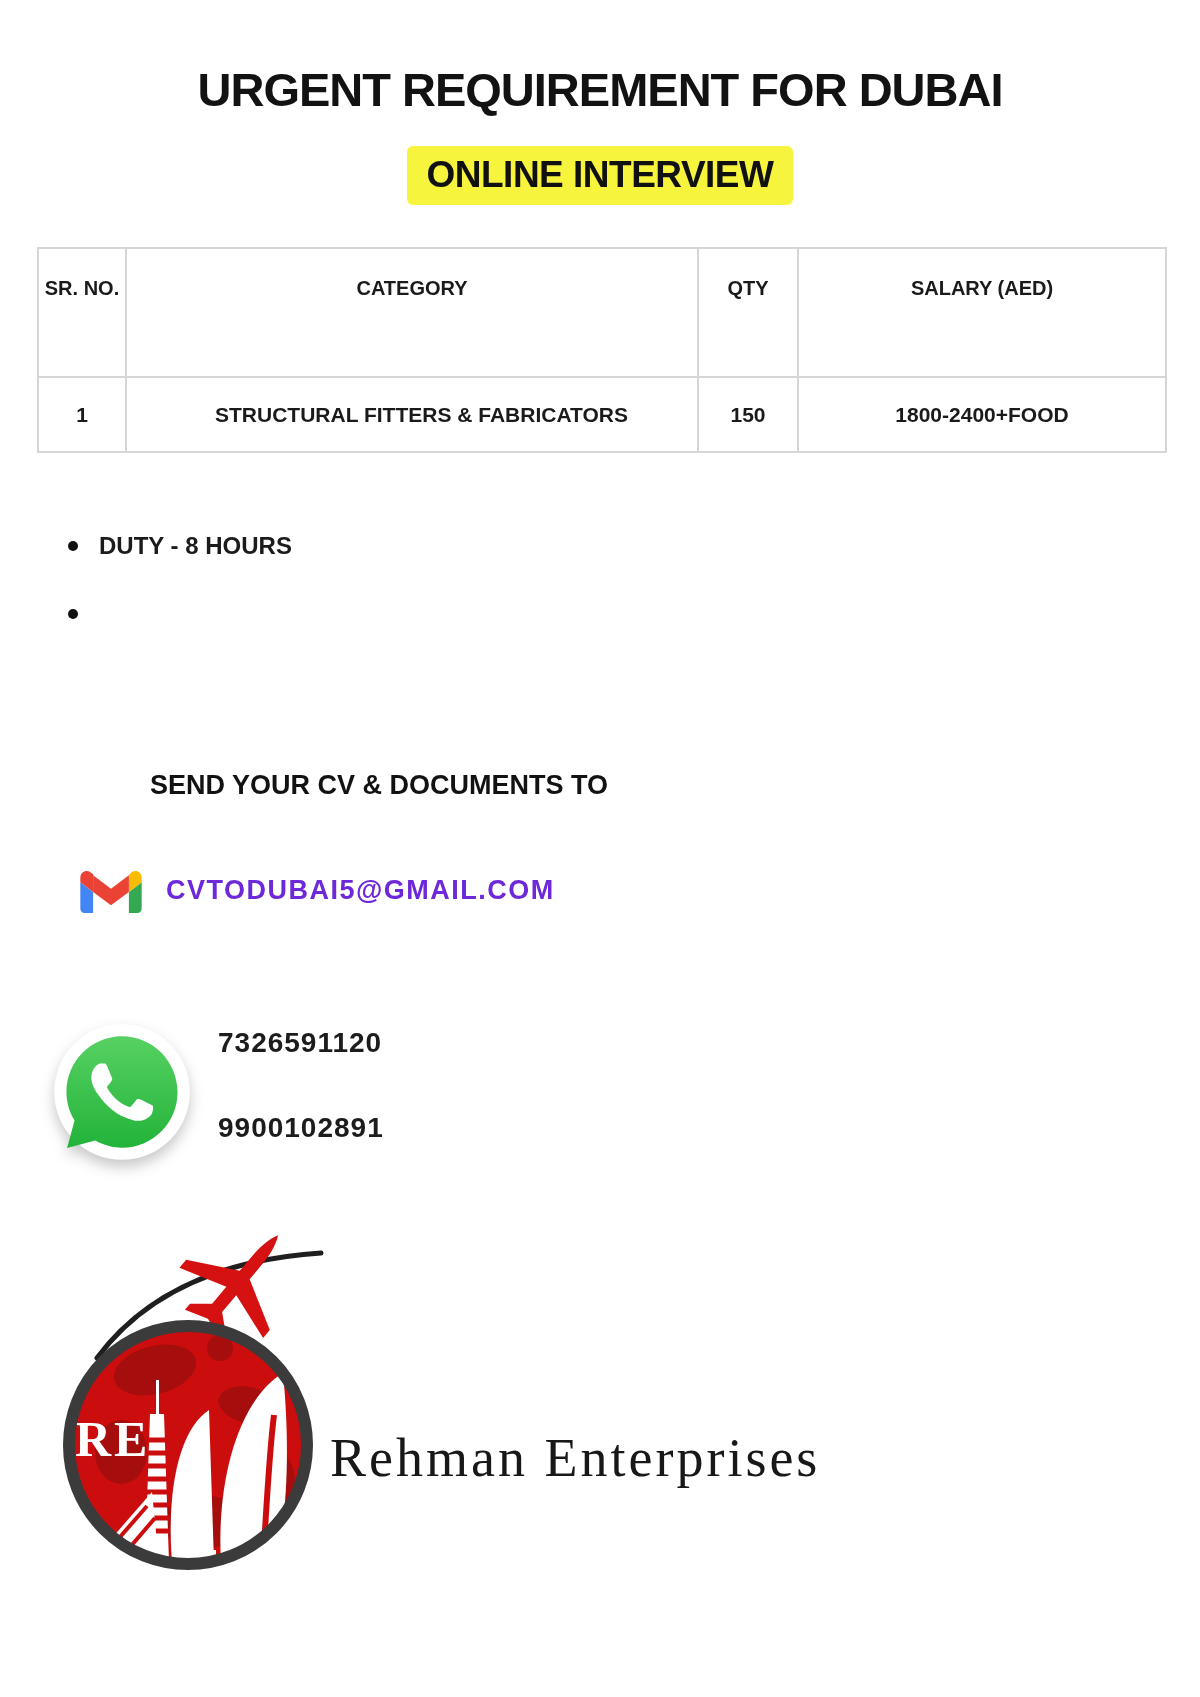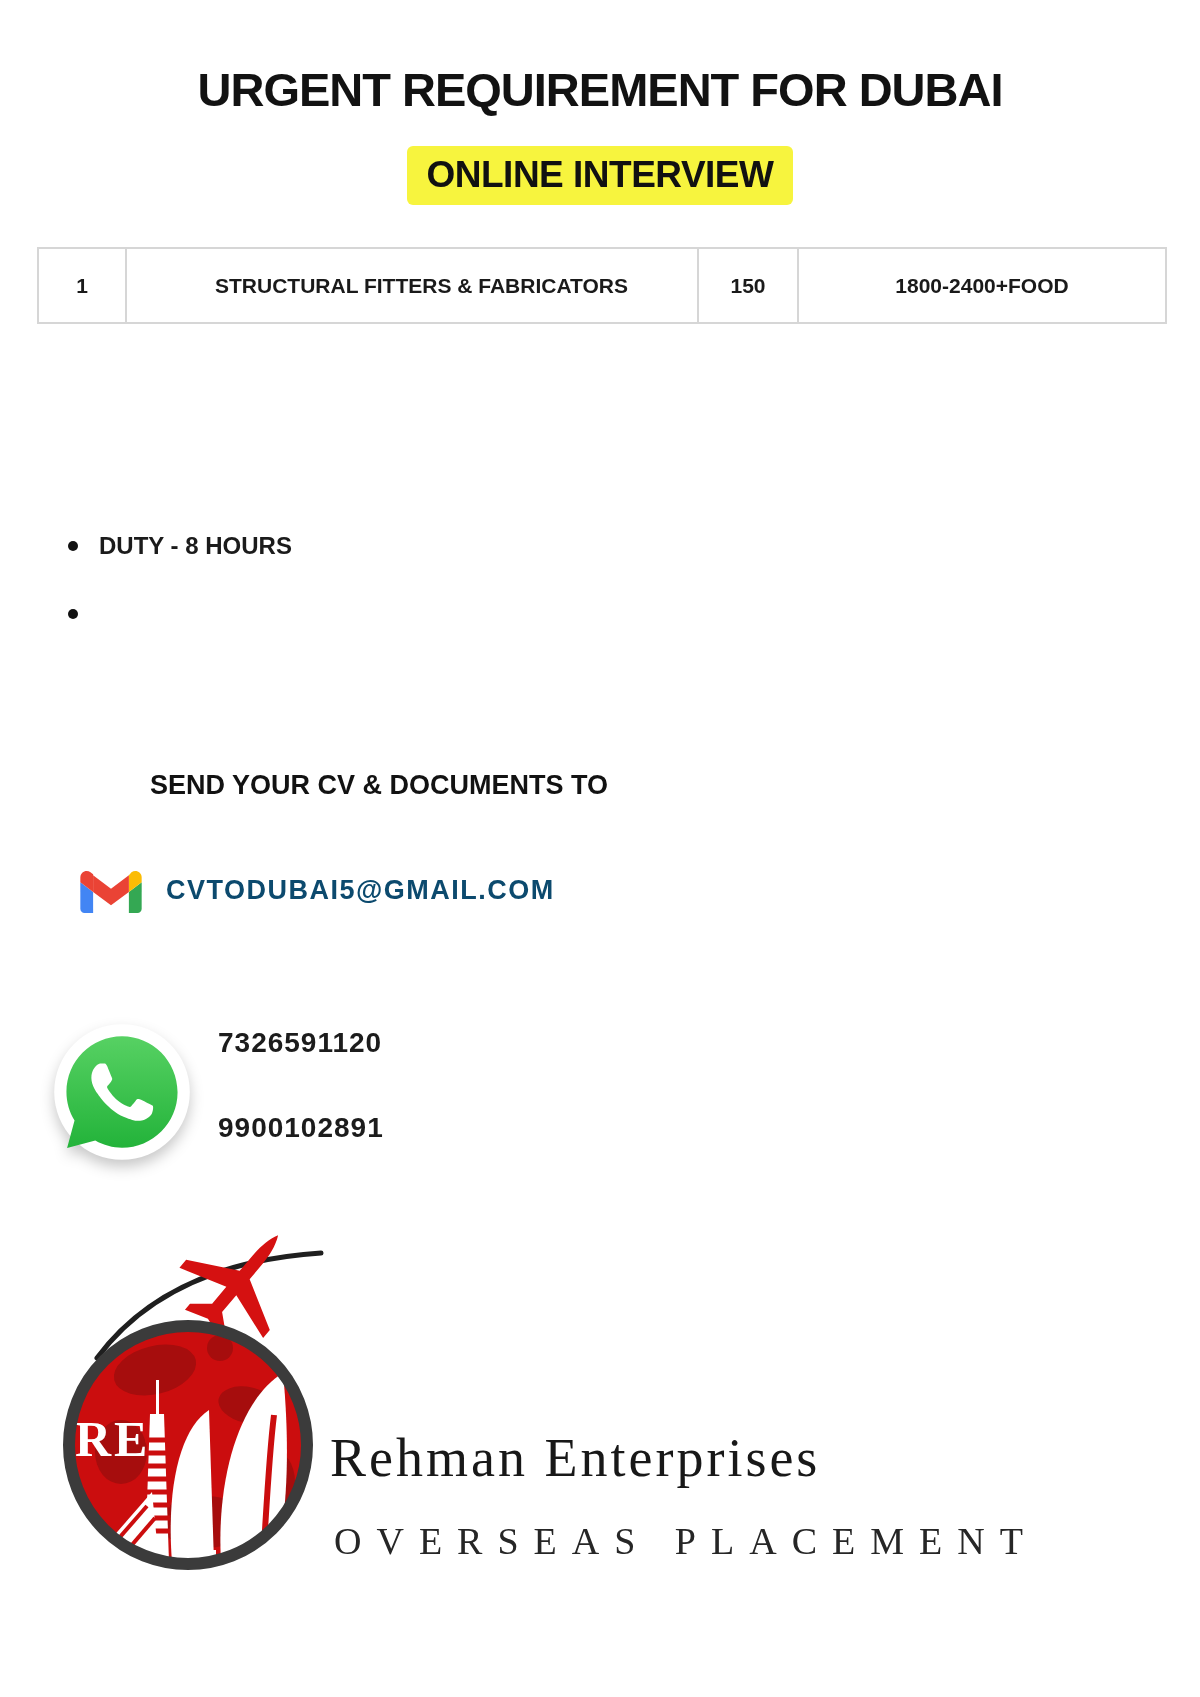--- a/index.html
+++ b/index.html
@@ -43,21 +43,21 @@
   
   .benefits{left:68px; top:530px; width:1080px;}
   .benefit{display:flex; align-items:center; height:32px; margin-bottom:36px;}
   .dot{width:10px; height:10px; border-radius:50%; background:#111; margin-right:21px; flex:none;}
   .benefit-text{font-size:24px; font-weight:700; color:#1b1b1b; letter-spacing:0;}
 
   
   .send-heading{left:150px; top:770px; font-size:27px; font-weight:800; color:#121212;}
   .email-row{left:80px; top:858px; display:flex; align-items:center; height:64px;}
   .gmail-svg{width:62px; height:46px; margin-right:24px;}
-  .email-text{font-size:27px; font-weight:700; letter-spacing:1.5px; color:#0c4a6e;}
+  .email-text{font-size:27px; font-weight:700; letter-spacing:1.5px; color:#6d28d9;}
 
   .wa-icon{left:52px; top:1022px; width:140px; height:140px;
     filter:drop-shadow(0 7px 7px rgba(0,0,0,0.22));}
   .phones{left:218px; top:1026px;}
   .phone{font-size:28px; font-weight:600; color:#1c1c1c; line-height:34px; letter-spacing:1px;}
   .phone + .phone{margin-top:51px;}
 
   
   .logo-svg{left:55px; top:1200px; width:400px; height:497px;}
   .company{
@@ -81,20 +81,26 @@
   <div class="abs title">URGENT REQUIREMENT FOR DUBAI</div>
 
   <table class="req">
     <colgroup>
         <col class="col-sr">
         <col class="col-cat">
         <col class="col-qty">
         <col class="col-sal">
       </colgroup>
     <tbody>
+        <tr>
+      <th>SR. NO.</th>
+      <th>CATEGORY</th>
+      <th>QTY</th>
+      <th>SALARY (AED)</th>
+    </tr>
     <tr>
       <td>1</td>
       <td class="cat">STRUCTURAL FITTERS &amp; FABRICATORS</td>
       <td>150</td>
       <td>1800-2400+FOOD</td>
     </tr>
   </tbody>
     </table>
 
   <div class="abs benefits">
@@ -186,15 +192,14 @@
           <rect x="145" y="350" width="16" height="8" fill="#ffffff"></rect>
         </g>
 
         <text x="20" y="256" font-family="Liberation Serif, serif" font-weight="bold" font-size="50" letter-spacing="3" fill="#ffffff">RE</text>
       </g>
       <circle cx="133" cy="245" r="119" fill="none" stroke="#3b3b3b" stroke-width="12"></circle>
     </g>
   </svg>
 
   <div class="abs company">Rehman Enterprises</div>
-  <div class="abs tagline">OVERSEAS PLACEMENT</div>
 
 </div>
 
 </body></html>

